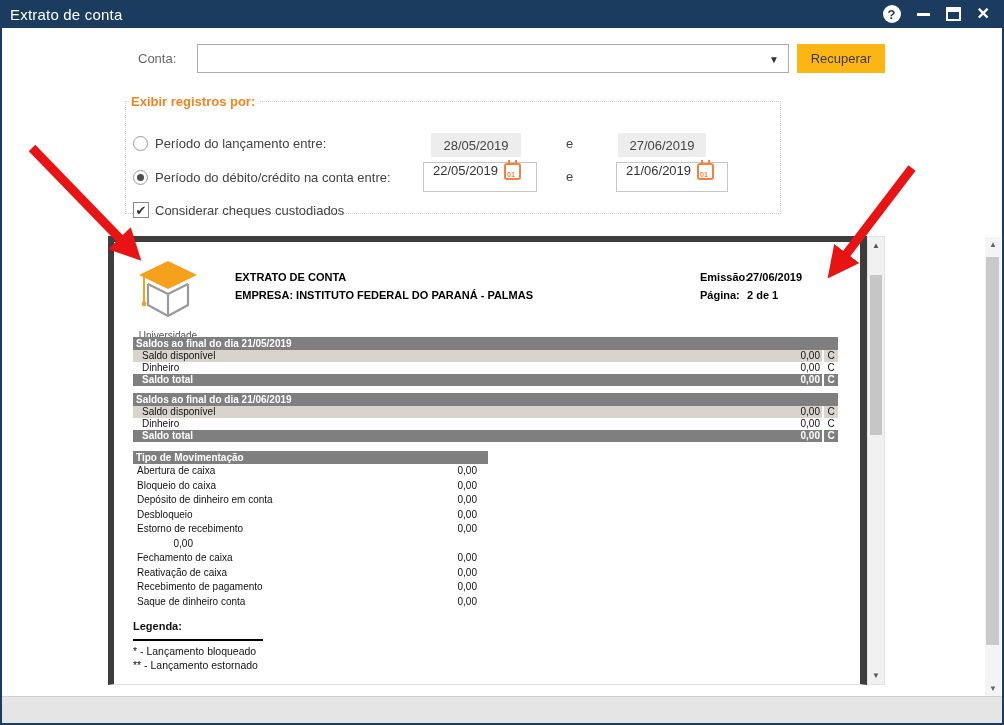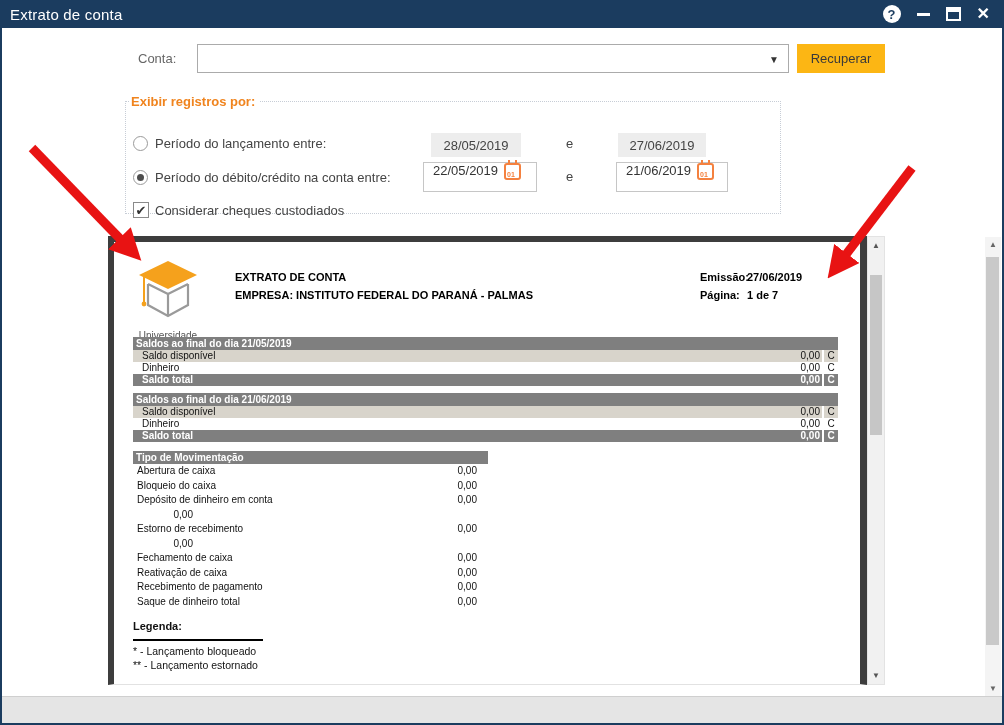--- a/index.html
+++ b/index.html
@@ -158,21 +158,21 @@
             <div class="l2">CLIENTE</div>
           </div>
 
           <div class="rhead">
             <div>EXTRATO DE CONTA</div>
             <div>EMPRESA: INSTITUTO FEDERAL DO PARANÁ - PALMAS</div>
           </div>
 
           <div class="rmeta">
             <div><span class="lab">Emissão:</span><span>27/06/2019</span></div>
-            <div><span class="lab">Página:</span><span>1 de 7</span></div>
+            <div><span class="lab">Página:</span><span>2 de 1</span></div>
           </div>
 
           <div id="saldo-tables">
   <div class="saldo-table" style="top: 95px;">
     <div class="band t-title">Saldos ao final do dia 21/05/2019</div>
     <div class="rows">
   <div class="srow light">
     <span class="lbl">Saldo disponível</span>
     <span class="val">0,00</span>
     <span class="gap"></span>
@@ -234,20 +234,21 @@
     <span class="lbl">Bloqueio do caixa</span>
     <span class="val">0,00</span>
   </div>
 
   <div class="mrow">
     <span class="lbl">Depósito de dinheiro em conta</span>
     <span class="val">0,00</span>
   </div>
 
   <div class="mrow">
+    <span class="lbl">Desbloqueio</span>
     <span class="val">0,00</span>
   </div>
 
   <div class="mrow">
     <span class="lbl">Estorno de recebimento</span>
     <span class="val">0,00</span>
   </div>
 
   <div class="mrow">
     <span class="val">0,00</span>
@@ -262,21 +263,21 @@
     <span class="lbl">Reativação de caixa</span>
     <span class="val">0,00</span>
   </div>
 
   <div class="mrow">
     <span class="lbl">Recebimento de pagamento</span>
     <span class="val">0,00</span>
   </div>
 
   <div class="mrow">
-    <span class="lbl">Saque de dinheiro total</span>
+    <span class="lbl">Saque de dinheiro conta</span>
     <span class="val">0,00</span>
   </div>
 </div>
           </div>
 
           <div class="legenda">
             <div class="ltitle">Legenda:</div>
             <div id="legend-items">
                 <div class="litem">* - Lançamento bloqueado</div>
                 <div class="litem">** - Lançamento estornado</div>

